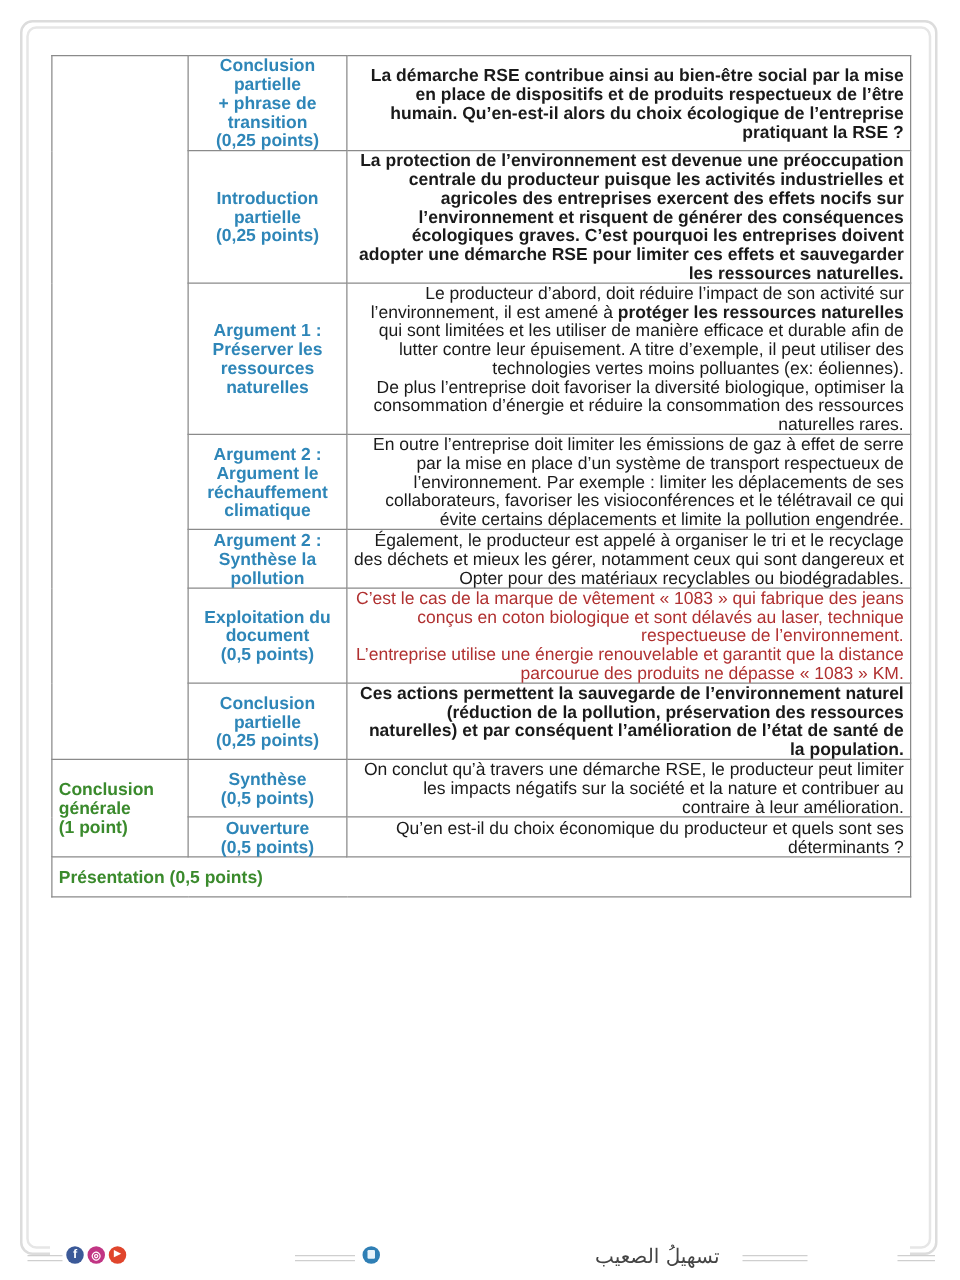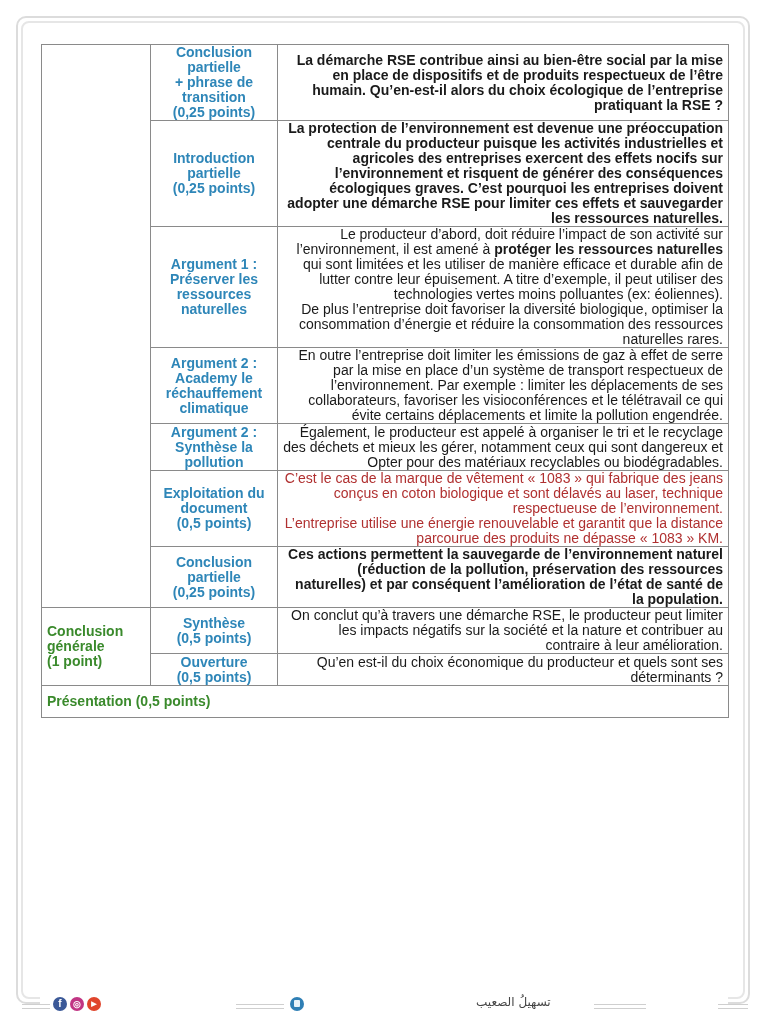--- a/index.html
+++ b/index.html
@@ -31,21 +31,21 @@
   td.present { color: #3a8a2c; font-weight: bold; text-align: left; padding-left: 6px; }
   .footer {
     position: absolute; left: 0; top: 994px; width: 768px; height: 24px;
     font-size: 13px; font-weight: bold; color: #555;
   }
   .footer .line { position: absolute; height: 3px; border-top: 1px solid #cfcfcf; border-bottom: 1px solid #cfcfcf; top: 10px; }
   .social { position: absolute; top: 3px; width: 14px; height: 14px; border-radius: 50%; color: #fff; font-size: 10px; line-height: 14px; text-align: center; font-weight: bold; }
   .ft-text { position: absolute; top: 2px; white-space: nowrap; margin-top: 36px; }
   .site-icon { position: absolute; top: 3px; width: 14px; height: 14px; border-radius: 50%; background: #2f7fb5; }
   .site-icon::after { content: ""; position: absolute; left: 4px; top: 3px; width: 6px; height: 7px; background: #e8f3fa; border-radius: 1px; }
-  .arabic { position: absolute; top: 1px; font-family: "DejaVu Sans", sans-serif; font-weight: normal; font-size: 12px; color: #444; }
+  .arabic { position: absolute; top: 1px; font-family: "DejaVu Sans", sans-serif; font-weight: normal; font-size: 16px; color: #444; }
 </style>
 </head>
 <body>
 
 <div class="frame-outer"></div>
 <div class="frame-inner"></div>
 <div class="footer-mask"></div>
 
 <table class="doc">
 
@@ -78,21 +78,21 @@
     </td>
     <td class="c3">
       <span>Le producteur d’abord, doit réduire l’impact de son activité sur l’environnement, il est amené à </span><span class="bold">protéger les ressources naturelles</span><span> qui sont limitées et les utiliser de manière efficace et durable afin de lutter contre leur épuisement. A titre d’exemple, il peut utiliser des technologies vertes moins polluantes (ex: éoliennes).</span><br>
       <span>De plus l’entreprise doit favoriser la diversité biologique, optimiser la consommation d’énergie et réduire la consommation des ressources naturelles rares.</span>
     </td>
   </tr>
 
   <tr style="height:61px">
     <td class="c2">
       <span>Argument 2 :</span><br>
-      <span>Academy le</span><br>
+      <span>Argument le</span><br>
       <span>réchauffement</span><br>
       <span>climatique</span>
     </td>
     <td class="c3">En outre l’entreprise doit limiter les émissions de gaz à effet de serre par la mise en place d’un système de transport respectueux de l’environnement. Par exemple : limiter les déplacements de ses collaborateurs, favoriser les visioconférences et le télétravail ce qui évite certains déplacements et limite la pollution engendrée.</td>
   </tr>
 
   <tr style="height:47px">
     <td class="c2">
       <span>Argument 2 :</span><br>
       <span>Synthèse la pollution</span>

